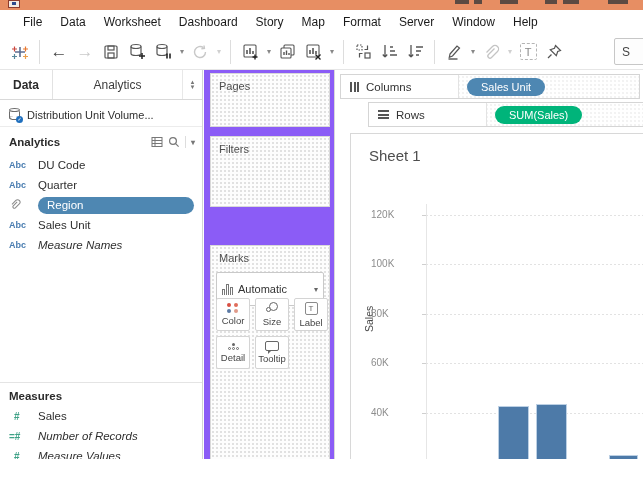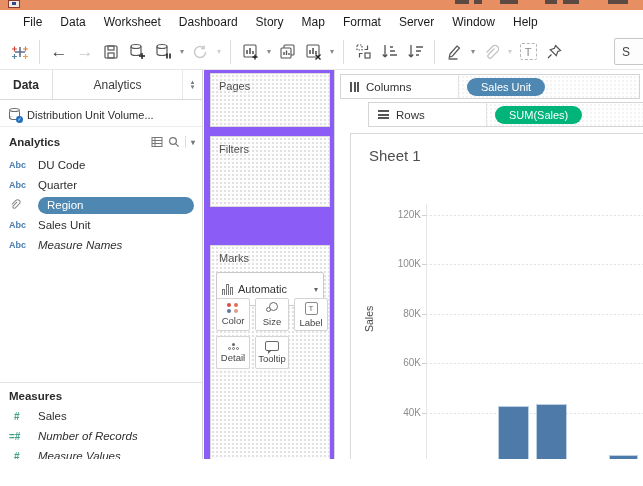--- a/index.html
+++ b/index.html
@@ -125,21 +125,21 @@
     justify-content:center; padding:0 14px; white-space:nowrap; }
   .col-ic { display:flex; gap:1.5px; }
   .col-ic i { width:2px; height:10px; background:#555; }
   .row-ic { display:flex; flex-direction:column; gap:1.5px; }
   .row-ic i { width:11px; height:2px; background:#555; }
 
   
   .worksheet { position:absolute; left:14px; top:63px; width:293px; height:326px; background:#fff;
     border-left:1px solid #d8d8d8; border-top:1px solid #d8d8d8; overflow:hidden; }
   .sheet-title { position:absolute; left:18px; top:13px; font-size:15px; color:#4e4e4e; }
-  .ytick { position:absolute; left:10px; width:60px; text-align:right; font-size:10px; color:#8d8d8d; }
+  .ytick { position:absolute; left:20px; width:60px; text-align:left; font-size:10px; color:#8d8d8d; }
   .gridline { position:absolute; left:75px; right:0; height:1px;
     background-image:linear-gradient(to right, #e2e2e2 50%, transparent 50%); background-size:4px 1px; }
   .tickmark { position:absolute; left:71px; width:4px; height:1px; background:#cfcfcf; }
   .axis-line { position:absolute; left:75px; top:70px; bottom:0; width:1px; background:#e6e6e6; }
   .ylab { position:absolute; left:12px; top:198px; font-size:10.5px; color:#4a4a4a;
     transform:rotate(-90deg); transform-origin:left top; }
   .bar { position:absolute; background:#4d7aa8; border:1px solid #bcd0e4; border-bottom:none; }
 </style>
 </head>
 <body>

